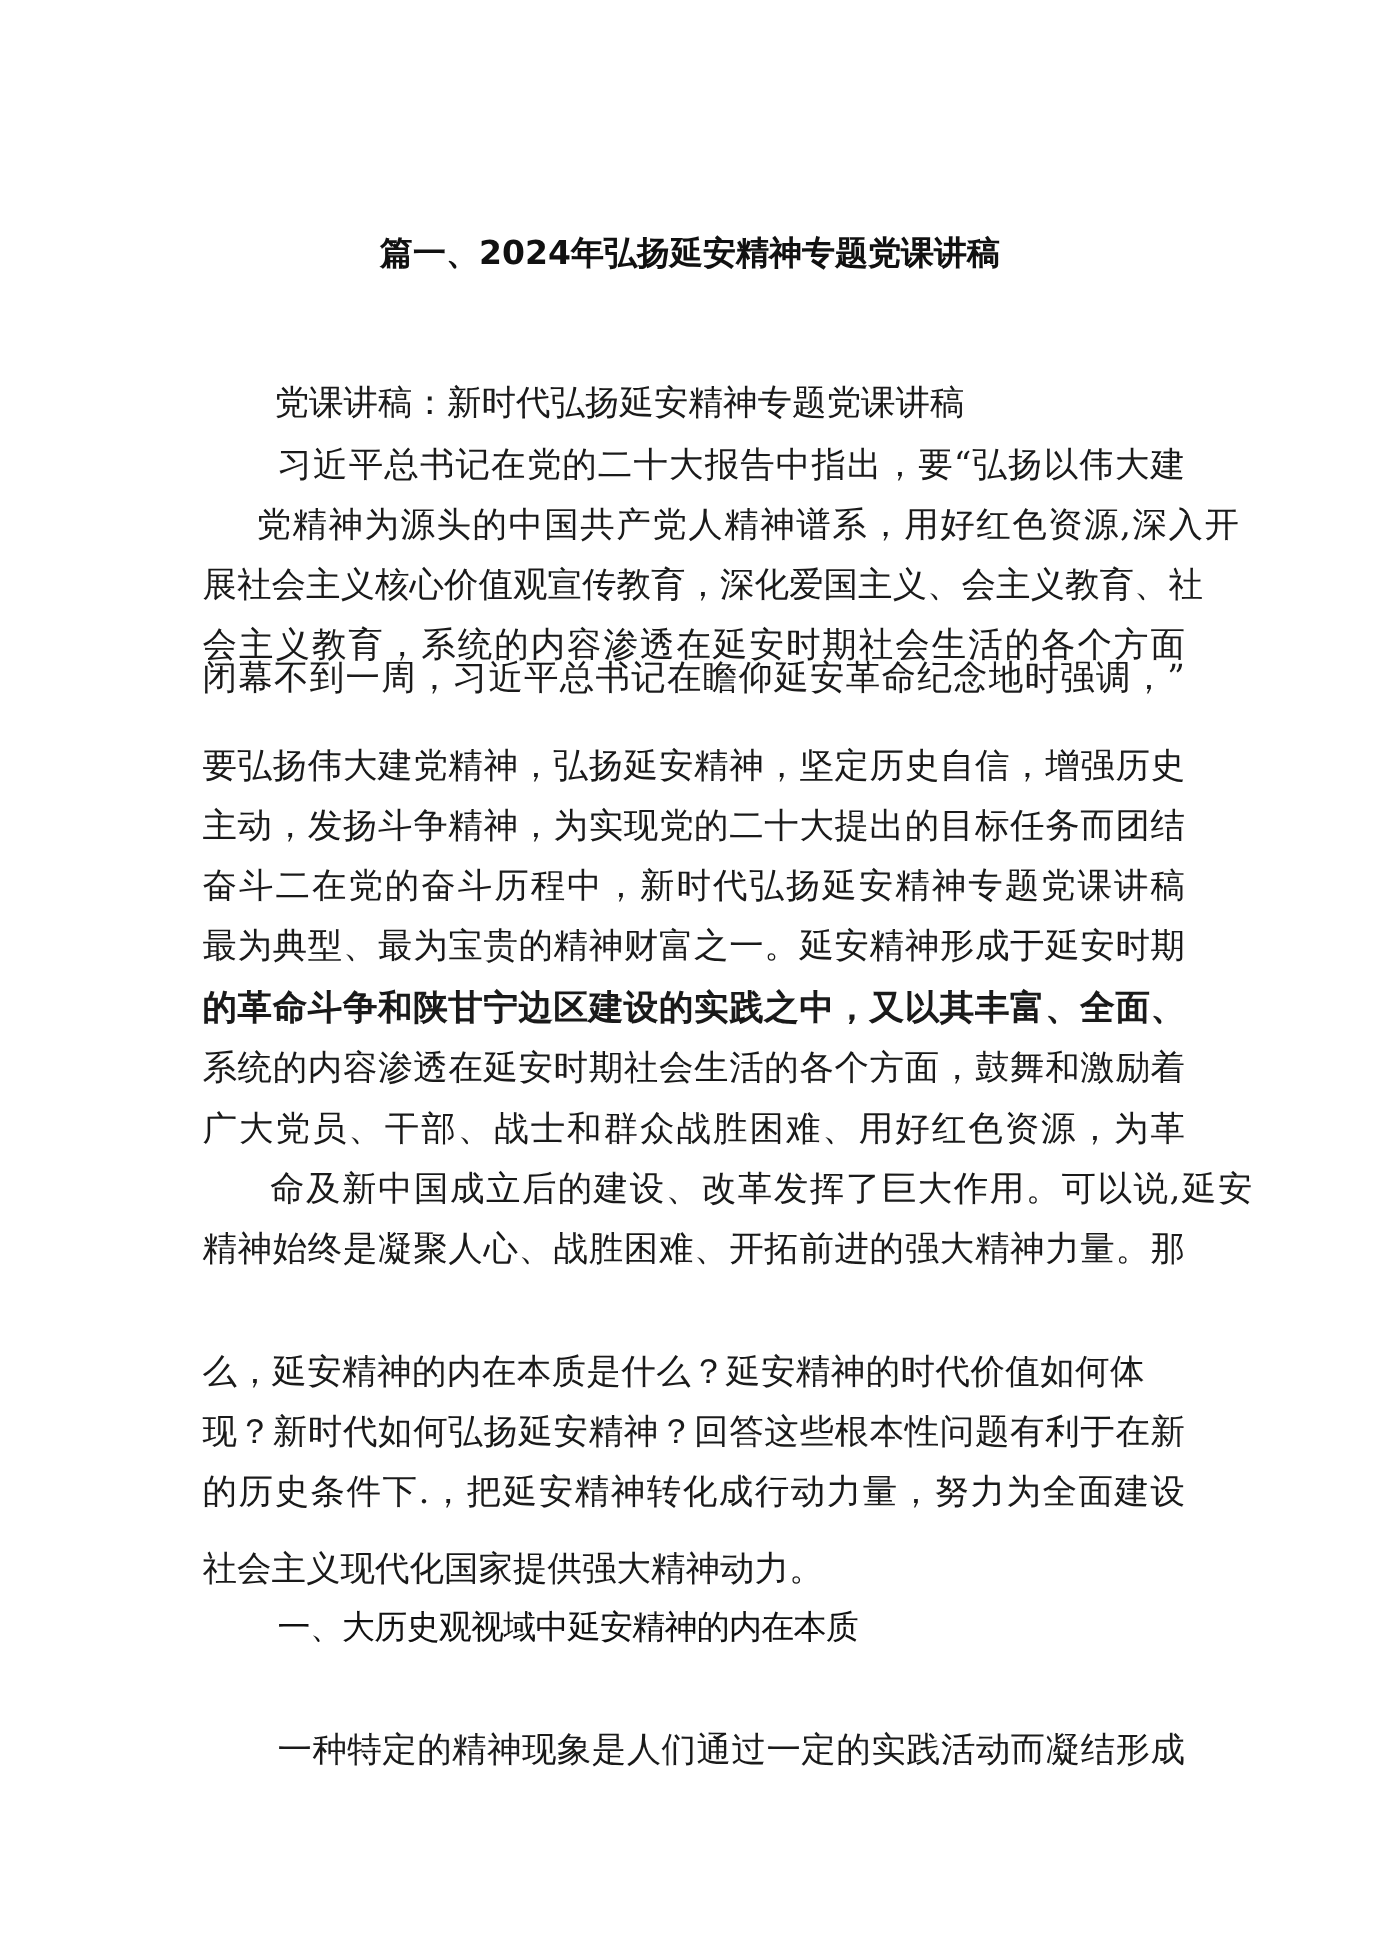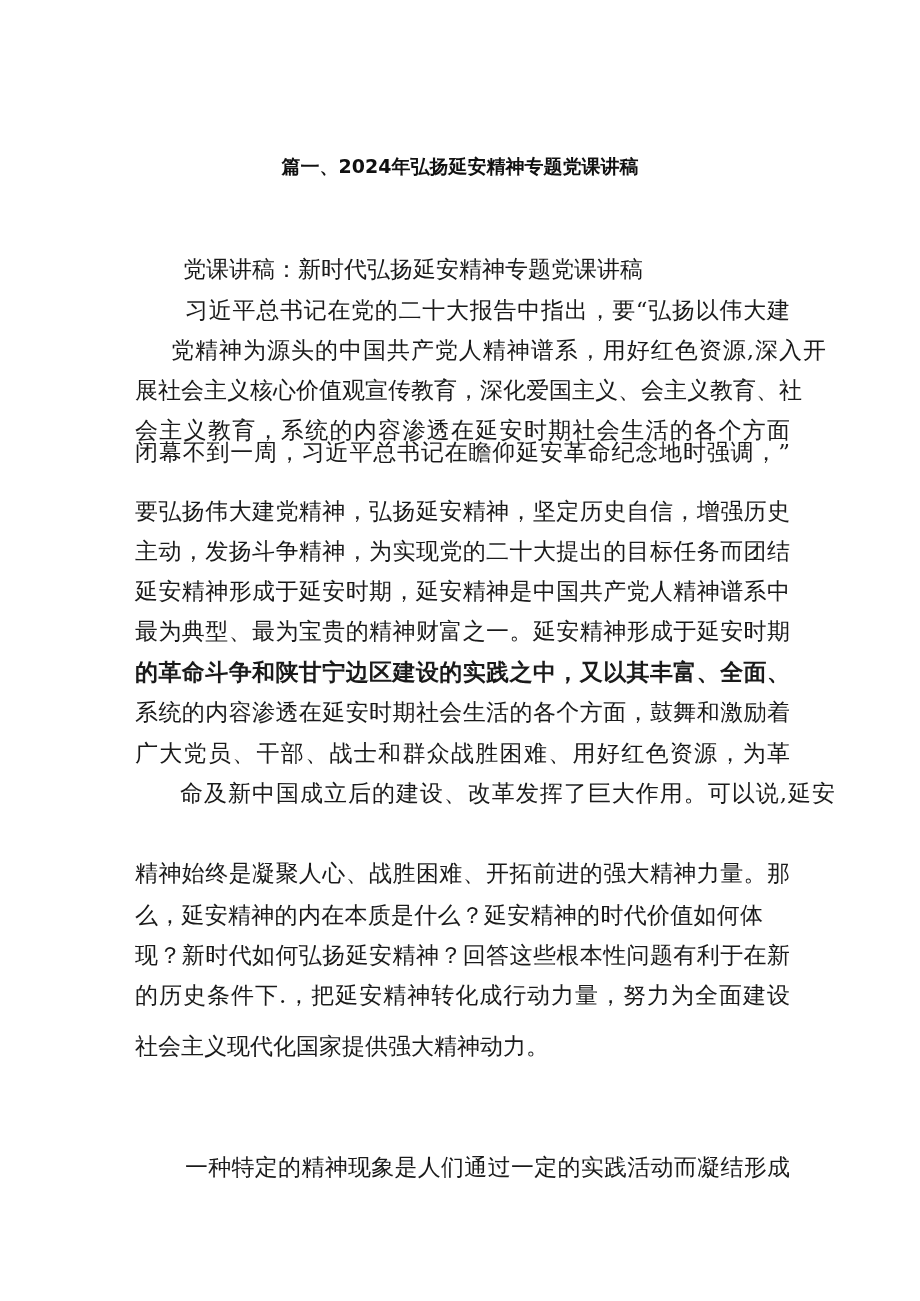--- a/index.html
+++ b/index.html
@@ -1,67 +1,68 @@
 <!DOCTYPE html>
 <html><head>
 <meta charset="utf-8">
 <style>
   html, body { margin: 0; padding: 0; background: #ffffff; }
   body { width: 920px; height: 1301px; position: relative; overflow: hidden; }
   .page { position: absolute; left: 0; top: 0; width: 920px; height: 1301px; background: #fff; }
   .title {
     position: absolute; top: 154px; left: 0; width: 920px; text-align: center;
-    font-family: "DejaVu Sans", sans-serif; font-weight: bold; font-size: 19px;
+    font-family: "DejaVu Sans", sans-serif; font-weight: bold; font-size: 22px;
     color: #111; letter-spacing: 0px;
   }
   .body-text {
     position: absolute; left: 135px; width: 655px;
     font-family: "DejaVu Serif", serif; font-size: 23px; color: #1a1a1a;
   }
   .line {
     position: absolute; left: 0; white-space: nowrap; height: 40px; line-height: 40px;
   }
   .line.justify { width: 655px; text-align: justify; text-align-last: justify; }
   .subtitle-line { left: 48px; }
   .indent { left: 50px; }
   .heading {
     position: absolute; left: 185px; top: 1070px;
     font-family: "DejaVu Sans", sans-serif; font-size: 22px; color: #111; white-space: nowrap;
     letter-spacing: -0.5px;
   }
   .last-para {
     position: absolute; left: 185px; top: 1147px; width: 605px;
-    font-family: Liberation Sans, sans-serif; font-size: 23px; color: #1a1a1a;
+    font-family: Liberation Serif, serif; font-size: 23px; color: #1a1a1a;
     white-space: nowrap; text-align: justify; text-align-last: justify; line-height: 40px;
   }
 </style>
 </head>
 <body>
 
 <div class="page">
   <div class="title">篇一、2024年弘扬延安精神专题党课讲稿</div>
 
   <div class="body-text" style="top:0;">
     <div class="line subtitle-line" style="top:249px;">党课讲稿：新时代弘扬延安精神专题党课讲稿</div>
 
     <div class="line indent" style="top:290px; width:605px; text-align:justify; text-align-last:justify;">习近平总书记在党的二十大报告中指出，要“弘扬以伟大建</div>
     <div class="line justify" style="top:330px;margin-left:36px;">党精神为源头的中国共产党人精神谱系，用好红色资源,深入开</div>
     <div class="line justify" style="top:370px;">展社会主义核心价值观宣传教育，深化爱国主义、会主义教育、社</div>
     <div class="line justify" style="top:410px;">会主义教育，系统的内容渗透在延安时期社会生活的各个方面</div>
     <div class="line justify" style="top:432px;">闭幕不到一周，习近平总书记在瞻仰延安革命纪念地时强调，”</div>
     <div class="line justify" style="top:491px;">要弘扬伟大建党精神，弘扬延安精神，坚定历史自信，增强历史</div>
     <div class="line justify" style="top:531px;">主动，发扬斗争精神，为实现党的二十大提出的目标任务而团结</div>
-    <div class="line justify" style="top:571px;">延安精神形成于延安时期，延安精神是中国共产党人精神谱系中</div>
+    <div class="line justify" style="top:571px;">奋斗二在党的奋斗历程中，新时代弘扬延安精神专题党课讲稿</div>
     <div class="line justify" style="top:611px;">最为典型、最为宝贵的精神财富之一。延安精神形成于延安时期</div>
     <div class="line justify" style="top:652px;font-weight:bold;">的革命斗争和陕甘宁边区建设的实践之中，又以其丰富、全面、</div>
     <div class="line justify" style="top:692px;">系统的内容渗透在延安时期社会生活的各个方面，鼓舞和激励着</div>
     <div class="line justify" style="top:733px;">广大党员、干部、战士和群众战胜困难、用好红色资源，为革</div>
     <div class="line justify" style="top:773px;margin-left:45px;">命及新中国成立后的建设、改革发挥了巨大作用。可以说,延安</div>
-    <div class="line justify" style="top:813px;margin-top:40px;">精神始终是凝聚人心、战胜困难、开拓前进的强大精神力量。那</div>
+    <div class="line justify" style="top:813px;">精神始终是凝聚人心、战胜困难、开拓前进的强大精神力量。那</div>
     <div class="line" style="top:895px; width:628px; text-align:justify; text-align-last:justify;">么，延安精神的内在本质是什么？延安精神的时代价值如何体</div>
     <div class="line justify" style="top:935px;">现？新时代如何弘扬延安精神？回答这些根本性问题有利于在新</div>
     <div class="line justify" style="top:975px;">的历史条件下.，把延安精神转化成行动力量，努力为全面建设</div>
     <div class="line" style="top:1026px;">社会主义现代化国家提供强大精神动力。</div>
   </div>
 
+  <div class="heading">一、大历史观视域中延安精神的内在本质</div>
 
   <div class="last-para">一种特定的精神现象是人们通过一定的实践活动而凝结形成</div>
 </div>
 
 </body></html>

